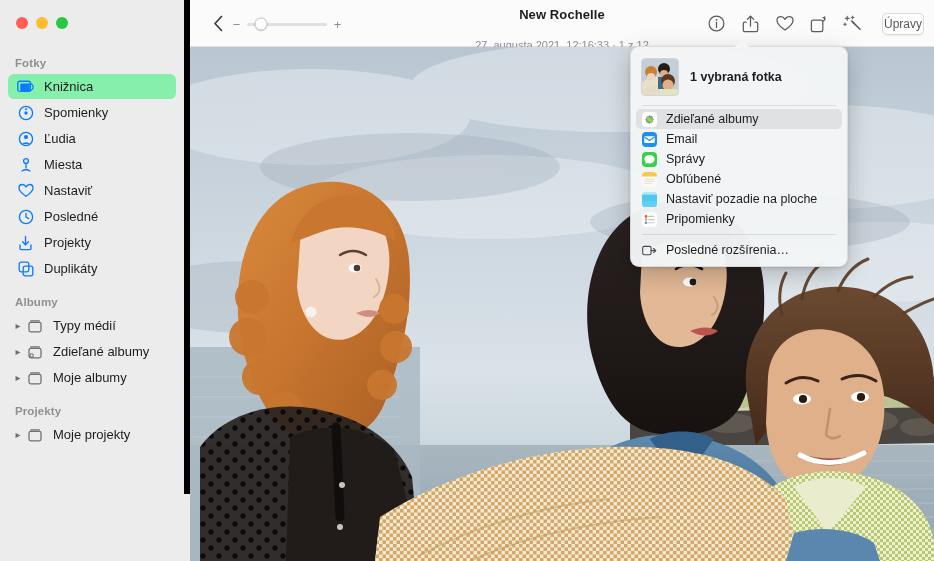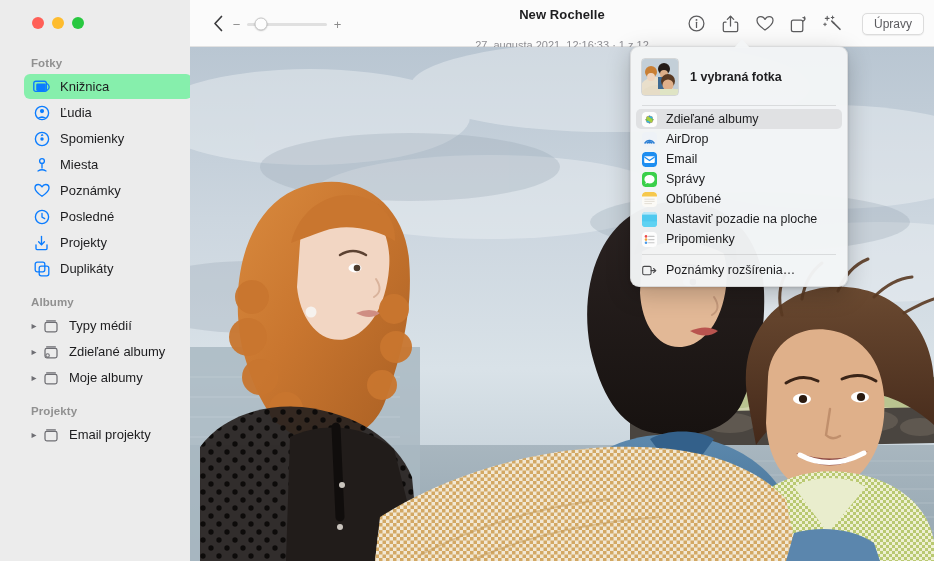--- a/index.html
+++ b/index.html
@@ -11,21 +11,21 @@
   }
   .window {
     position: relative;
     width: 934px; height: 561px;
     background: #ececec;
     overflow: hidden;
   }
 
   
   .sidebar {
-    position: absolute; left: 16px; top: 0;
+    position: absolute; left: 0; top: 0;
     width: 190px; height: 494px;
     background: #ececec;
     border-right: 6px solid #000000;
   }
   .traffic {
     position: absolute; left: 16px; top: 17px;
     display: flex; gap: 8px; align-items: center;
   }
   .tl { width: 12px; height: 12px; border-radius: 50%; }
   .tl.red { background: #ff5f57; }
@@ -101,21 +101,21 @@
     position: absolute; right: 10px; top: 0;
     height: 47px; display: flex; align-items: center; gap: 0px;
   }
   .tb-btn {
     width: 34px; height: 30px;
     display: flex; align-items: center; justify-content: center;
     cursor: default; border-radius: 5px;
   }
   .tb-edit {
     margin-left: 12px;
-    height: 22px; padding: 0 11px;
+    height: 22px; padding: 0 1px;
     display: flex; align-items: center; justify-content: center;
     font-size: 12px; color: #5b5b5f;
     background: #fdfdfd;
     border: 1px solid #dcdcdc; border-radius: 5px;
     box-shadow: 0 0.5px 1px rgba(0,0,0,.06);
     cursor: default;
   }
 
   
   .photo-area {
@@ -202,56 +202,56 @@
             <path d="M13.6 3.2 Q16.2 4.6 16.2 7 Q16.2 9.4 13.6 10.8" fill="none" stroke="#0a7cff" stroke-width="1.3" stroke-linecap="round"></path>
           </svg>
         </span>
         <span class="sb-label">Knižnica</span>
       </div>
 
       <div class="sb-item">
         <span class="sb-icon">
           <svg width="16" height="16" viewBox="0 0 16 16">
             <circle cx="8" cy="8" r="6.6" fill="none" stroke="#0a7cff" stroke-width="1.35"></circle>
+            <circle cx="8" cy="8" r="1.7" fill="#0a7cff"></circle>
+            <path d="M8 2.6 L9.6 4.6 L6.6 5.3 Z" fill="#0a7cff"></path>
+          </svg>
+        </span>
+        <span class="sb-label">Spomienky</span>
+      </div>
+
+      <div class="sb-item">
+        <span class="sb-icon">
+          <svg width="16" height="16" viewBox="0 0 16 16">
+            <circle cx="8" cy="8" r="6.6" fill="none" stroke="#0a7cff" stroke-width="1.35"></circle>
             <circle cx="8" cy="6.1" r="2.1" fill="#0a7cff"></circle>
             <path d="M3.6 13 Q8 9.3 12.4 13" fill="#0a7cff"></path>
           </svg>
         </span>
         <span class="sb-label">Ľudia</span>
-      </div>
-
-      <div class="sb-item">
-        <span class="sb-icon">
-          <svg width="16" height="16" viewBox="0 0 16 16">
-            <circle cx="8" cy="8" r="6.6" fill="none" stroke="#0a7cff" stroke-width="1.35"></circle>
-            <circle cx="8" cy="8" r="1.7" fill="#0a7cff"></circle>
-            <path d="M8 2.6 L9.6 4.6 L6.6 5.3 Z" fill="#0a7cff"></path>
-          </svg>
-        </span>
-        <span class="sb-label">Spomienky</span>
       </div>
 
       <div class="sb-item">
         <span class="sb-icon">
           <svg width="16" height="16" viewBox="0 0 16 16">
             <circle cx="8" cy="4" r="2.4" fill="none" stroke="#0a7cff" stroke-width="1.35"></circle>
             <path d="M8 6.6 L8 11" stroke="#0a7cff" stroke-width="1.35" stroke-linecap="round"></path>
             <path d="M4 14 Q8 11.4 12 14" fill="none" stroke="#0a7cff" stroke-width="1.35" stroke-linecap="round"></path>
           </svg>
         </span>
         <span class="sb-label">Miesta</span>
       </div>
 
       <div class="sb-item">
         <span class="sb-icon">
           <svg width="16" height="15" viewBox="0 0 16 15">
             <path d="M8 13.2 C2.4 9.4 1 7 1 4.9 C1 2.9 2.5 1.5 4.3 1.5 C5.8 1.5 7.2 2.5 8 3.9 C8.8 2.5 10.2 1.5 11.7 1.5 C13.5 1.5 15 2.9 15 4.9 C15 7 13.6 9.4 8 13.2 Z" fill="none" stroke="#0a7cff" stroke-width="1.35" stroke-linejoin="round"></path>
           </svg>
         </span>
-        <span class="sb-label">Poznámky</span>
+        <span class="sb-label">Nastaviť</span>
       </div>
 
       <div class="sb-item">
         <span class="sb-icon">
           <svg width="16" height="16" viewBox="0 0 16 16">
             <circle cx="8" cy="8" r="6.6" fill="none" stroke="#0a7cff" stroke-width="1.35"></circle>
             <path d="M8 4.3 L8 8.2 L10.7 9.6" fill="none" stroke="#0a7cff" stroke-width="1.3" stroke-linecap="round"></path>
           </svg>
         </span>
         <span class="sb-label">Posledné</span>
@@ -317,21 +317,21 @@
       <div class="sb-section" style="padding-top:14px">Projekty</div>
 
       <div class="sb-item has-disc">
         <span class="disc">▸</span>
         <span class="sb-icon">
           <svg width="14" height="14" viewBox="0 0 14 14">
             <rect x="2" y="1.2" width="10" height="1.4" rx="0.7" fill="#6e6e73"></rect>
             <rect x="1" y="3.4" width="12" height="9.4" rx="1.8" fill="none" stroke="#6e6e73" stroke-width="1.25"></rect>
           </svg>
         </span>
-        <span class="sb-label">Email projekty</span>
+        <span class="sb-label">Moje projekty</span>
       </div>
 
     </div>
   </div>
 
   <div class="toolbar">
 
     <div class="tb-back">
       <svg width="11" height="17" viewBox="0 0 11 17">
         <path d="M8.5 1.5 L2 8.5 L8.5 15.5" fill="none" stroke="#3c3c3e" stroke-width="1.7" stroke-linecap="round" stroke-linejoin="round"></path>
@@ -651,31 +651,20 @@
             <ellipse rx="1.6" ry="4" fill="#3f8ee0" transform="rotate(180)"></ellipse>
             <ellipse rx="1.6" ry="4" fill="#34b6e6" transform="rotate(225)"></ellipse>
             <ellipse rx="1.6" ry="4" fill="#5cc35a" transform="rotate(270)"></ellipse>
             <ellipse rx="1.6" ry="4" fill="#a9cf3c" transform="rotate(315)"></ellipse>
           </g>
         </svg>
       </span>
       <span class="pop-label">Zdieľané albumy</span>
     </div>
 
-    <div class="pop-item">
-      <span class="pop-ico">
-        <svg width="15" height="15" viewBox="0 0 15 15">
-          <rect width="15" height="15" rx="3.5" fill="#eef2f7"></rect>
-          <path d="M3 11 A5.2 5.2 0 0 1 12 11" fill="none" stroke="#2b7fd4" stroke-width="1.5" stroke-linecap="round"></path>
-          <path d="M5.2 11 A3 3 0 0 1 9.8 11" fill="none" stroke="#2b7fd4" stroke-width="1.4" stroke-linecap="round"></path>
-          <circle cx="7.5" cy="10.4" r="1.2" fill="#2b7fd4"></circle>
-        </svg>
-      </span>
-      <span class="pop-label">AirDrop</span>
-    </div>
 
     <div class="pop-item">
       <span class="pop-ico">
         <svg width="15" height="15" viewBox="0 0 15 15">
           <rect width="15" height="15" rx="3.5" fill="#1e8ef0"></rect>
           <rect x="2.2" y="4.2" width="10.6" height="6.8" rx="1.1" fill="#ffffff"></rect>
           <path d="M2.4 5 L7.5 8.6 L12.6 5" fill="none" stroke="#1e8ef0" stroke-width="1.2"></path>
         </svg>
       </span>
       <span class="pop-label">Email</span>
@@ -737,17 +726,17 @@
     <div class="pop-sep2"></div>
 
     <div class="pop-item">
       <span class="pop-ico">
         <svg width="15" height="13" viewBox="0 0 15 13">
           <rect x="0.7" y="2.4" width="8.4" height="8.4" rx="1.6" fill="none" stroke="#4a4a4c" stroke-width="1.1"></rect>
           <path d="M9.1 6.6 H13.6" stroke="#4a4a4c" stroke-width="1.1" stroke-linecap="round"></path>
           <path d="M11.6 4.5 L13.8 6.6 L11.6 8.7" fill="none" stroke="#4a4a4c" stroke-width="1.1" stroke-linecap="round" stroke-linejoin="round"></path>
         </svg>
       </span>
-      <span class="pop-label">Poznámky rozšírenia…</span>
+      <span class="pop-label">Posledné rozšírenia…</span>
     </div>
   </div>
 
 </div>
 
 </body></html>

